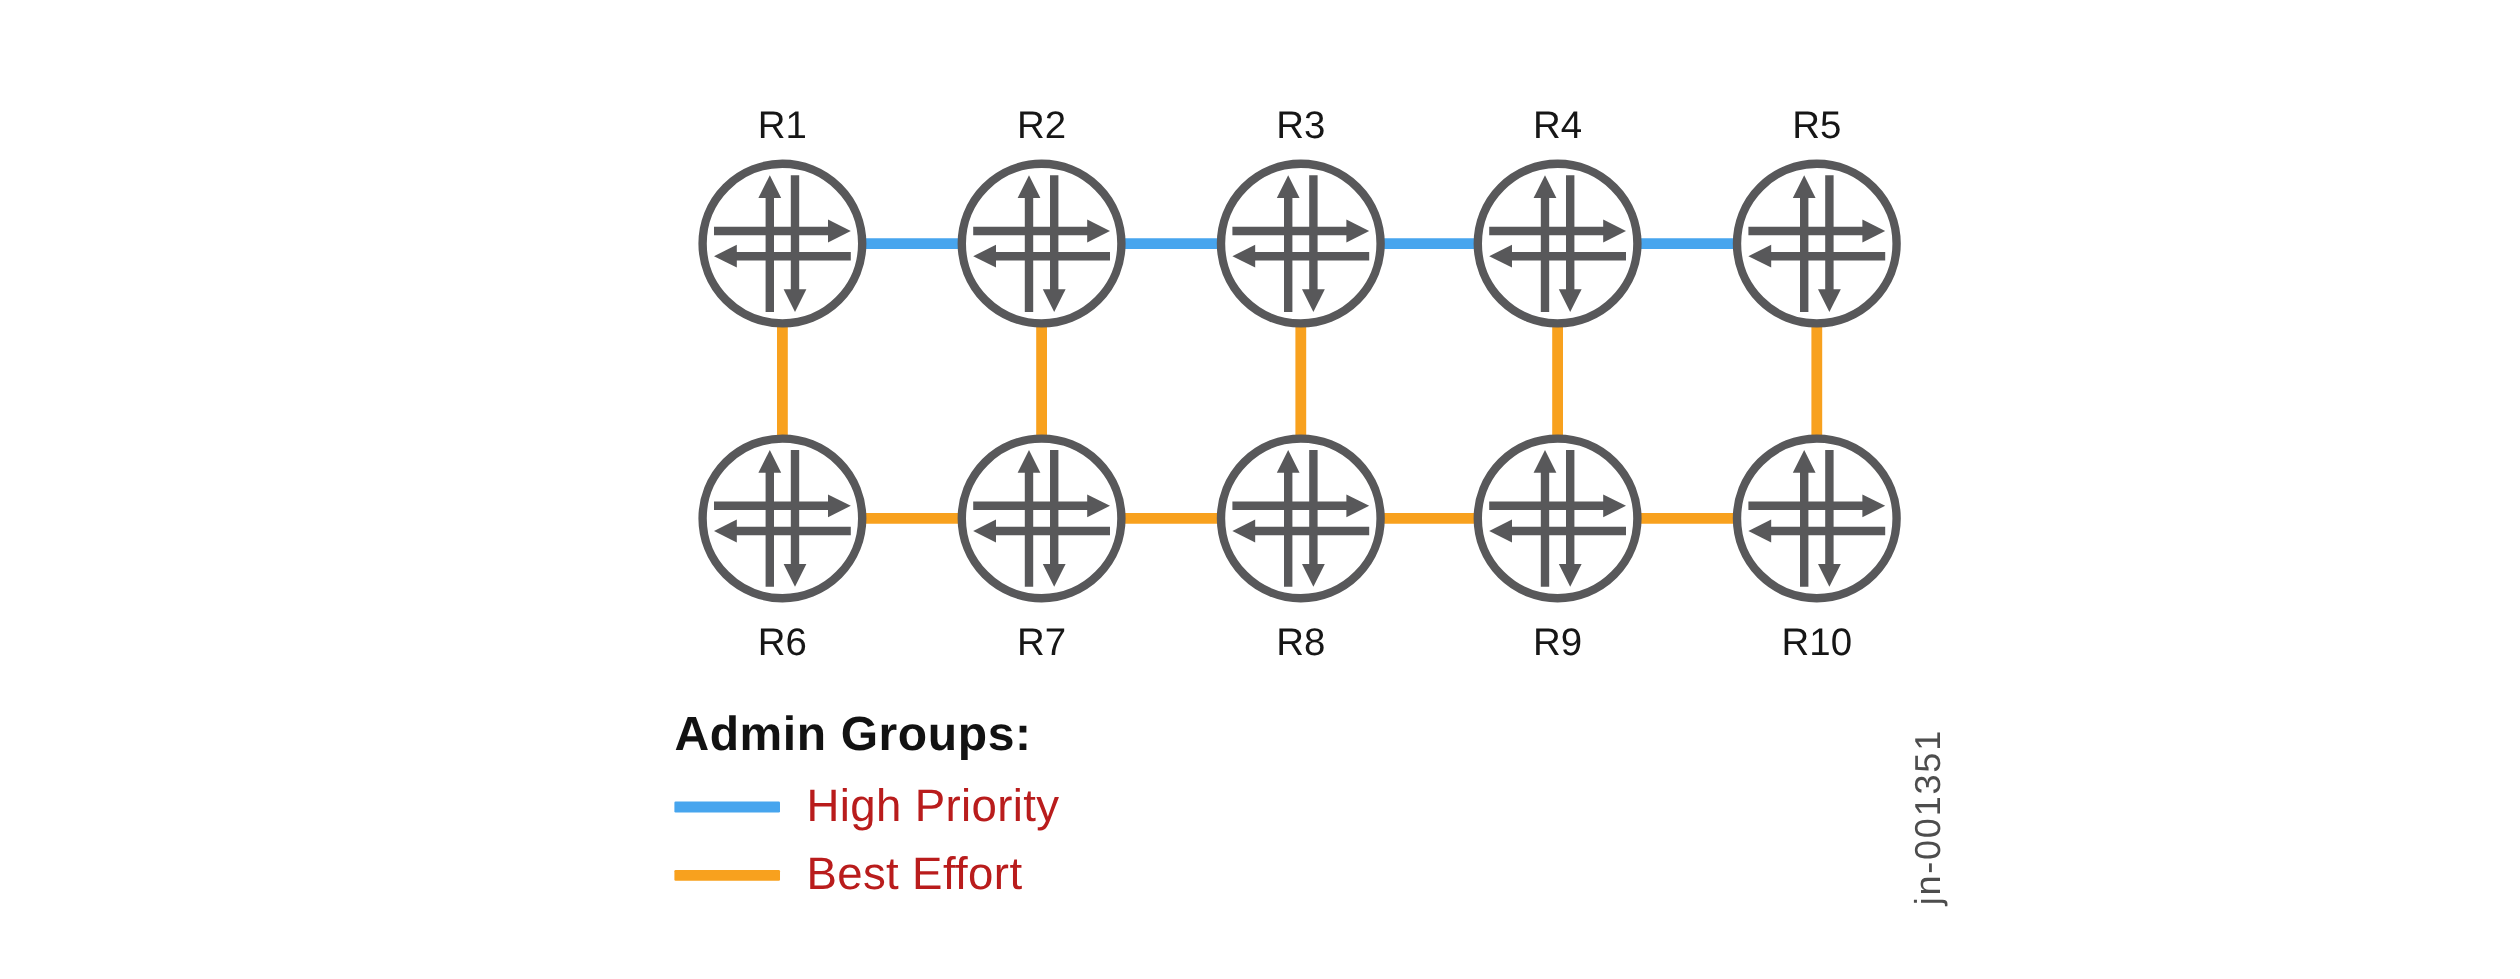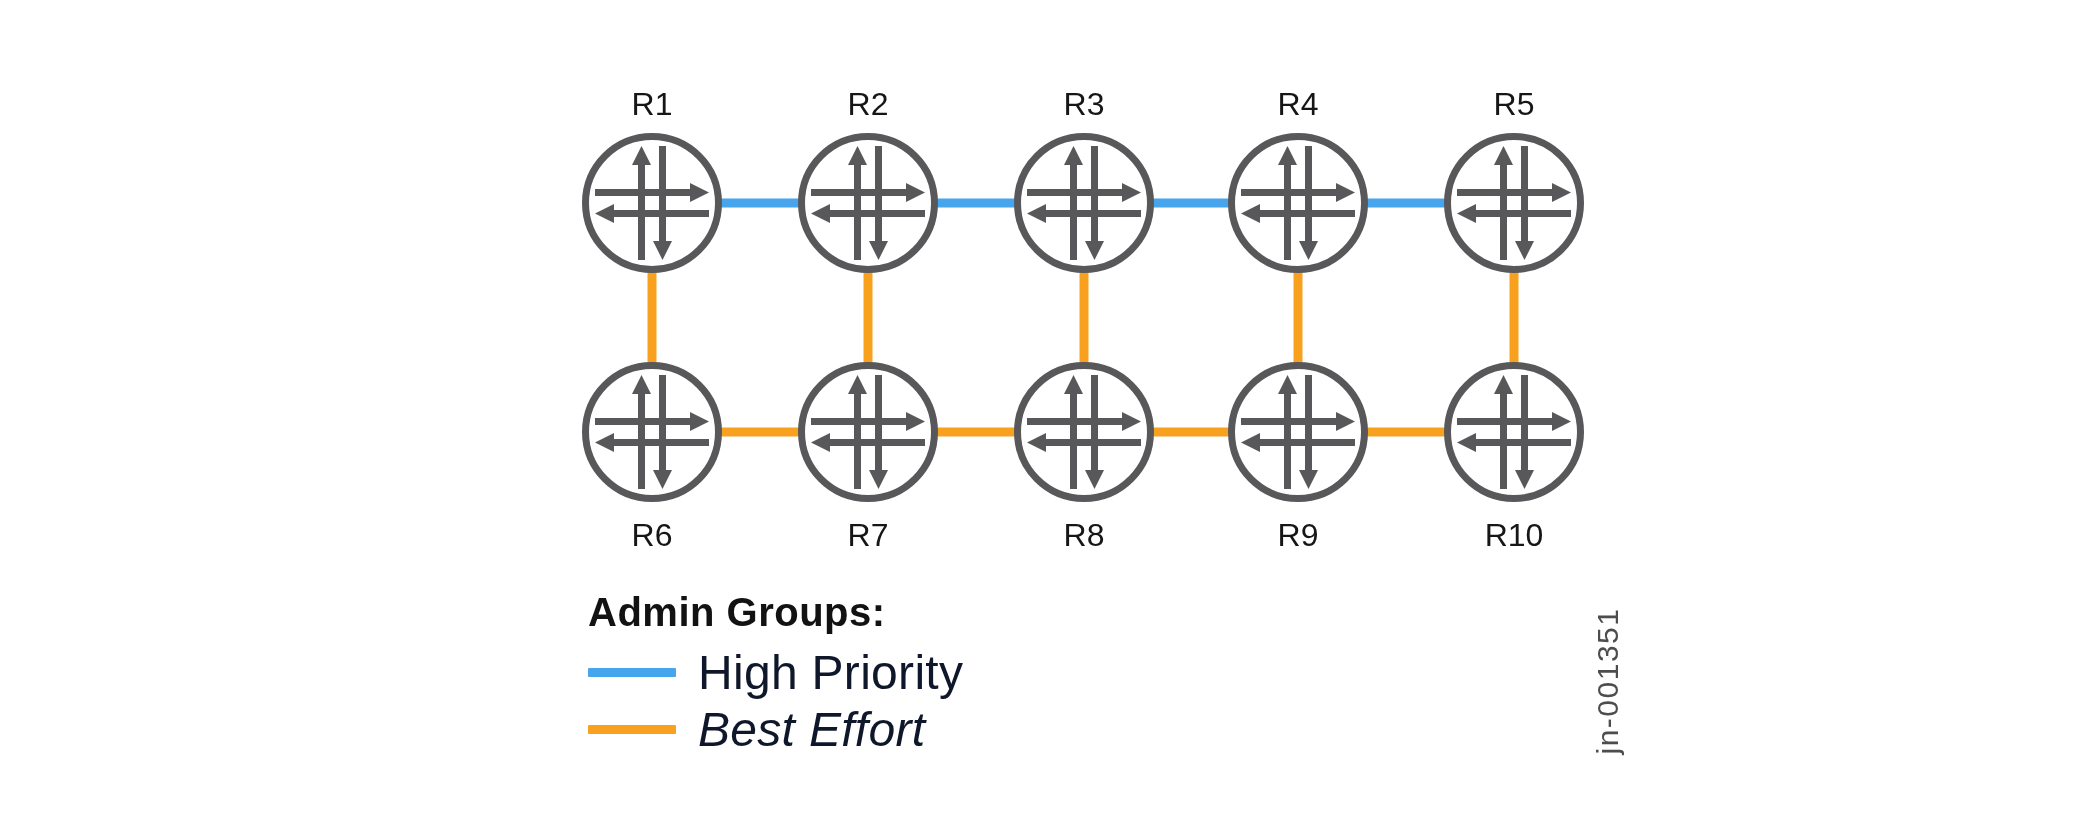--- a/index.html
+++ b/index.html
@@ -14,48 +14,48 @@
     margin-left: 31px;
   }
   #topology-svg { position: absolute; left: 0; top: 0; }
   #topology-svg text {
     font-family: "Liberation Sans", sans-serif;
     font-size: 32px;
     fill: #161616;
   }
   .legend {
     position: absolute;
-    left: 557px;
+    left: 531px;
     top: 592px;
   }
   .legend-title {
     font-size: 40px;
     font-weight: bold;
     color: #121212;
     line-height: 40px;
     letter-spacing: 0.5px;
   }
   .legend-row {
     display: flex;
     align-items: center;
     height: 40px;
     margin-top: 0;
   }
   .legend-row.first { margin-top: 20px; }
-  .legend-row.second { margin-top: 17px; font-style: italic; }
+  .legend-row.second { margin-top: 17px; }
   .legend-swatch {
     display: inline-block;
     width: 88px;
     height: 9px;
     margin-right: 22px;
     border-radius: 1px;
   }
   .legend-label {
-    font-size: 48px;
-    color: #0f172a;
+    font-size: 38px;
+    color: #b91c1c;
     letter-spacing: 0.3px;
   }
   .watermark {
     position: absolute;
     left: 1577px;
     top: 681px;
     transform: translate(-50%, -50%) rotate(-90deg);
     font-size: 30px;
     color: #4d4d4d;
     letter-spacing: 1.5px;

